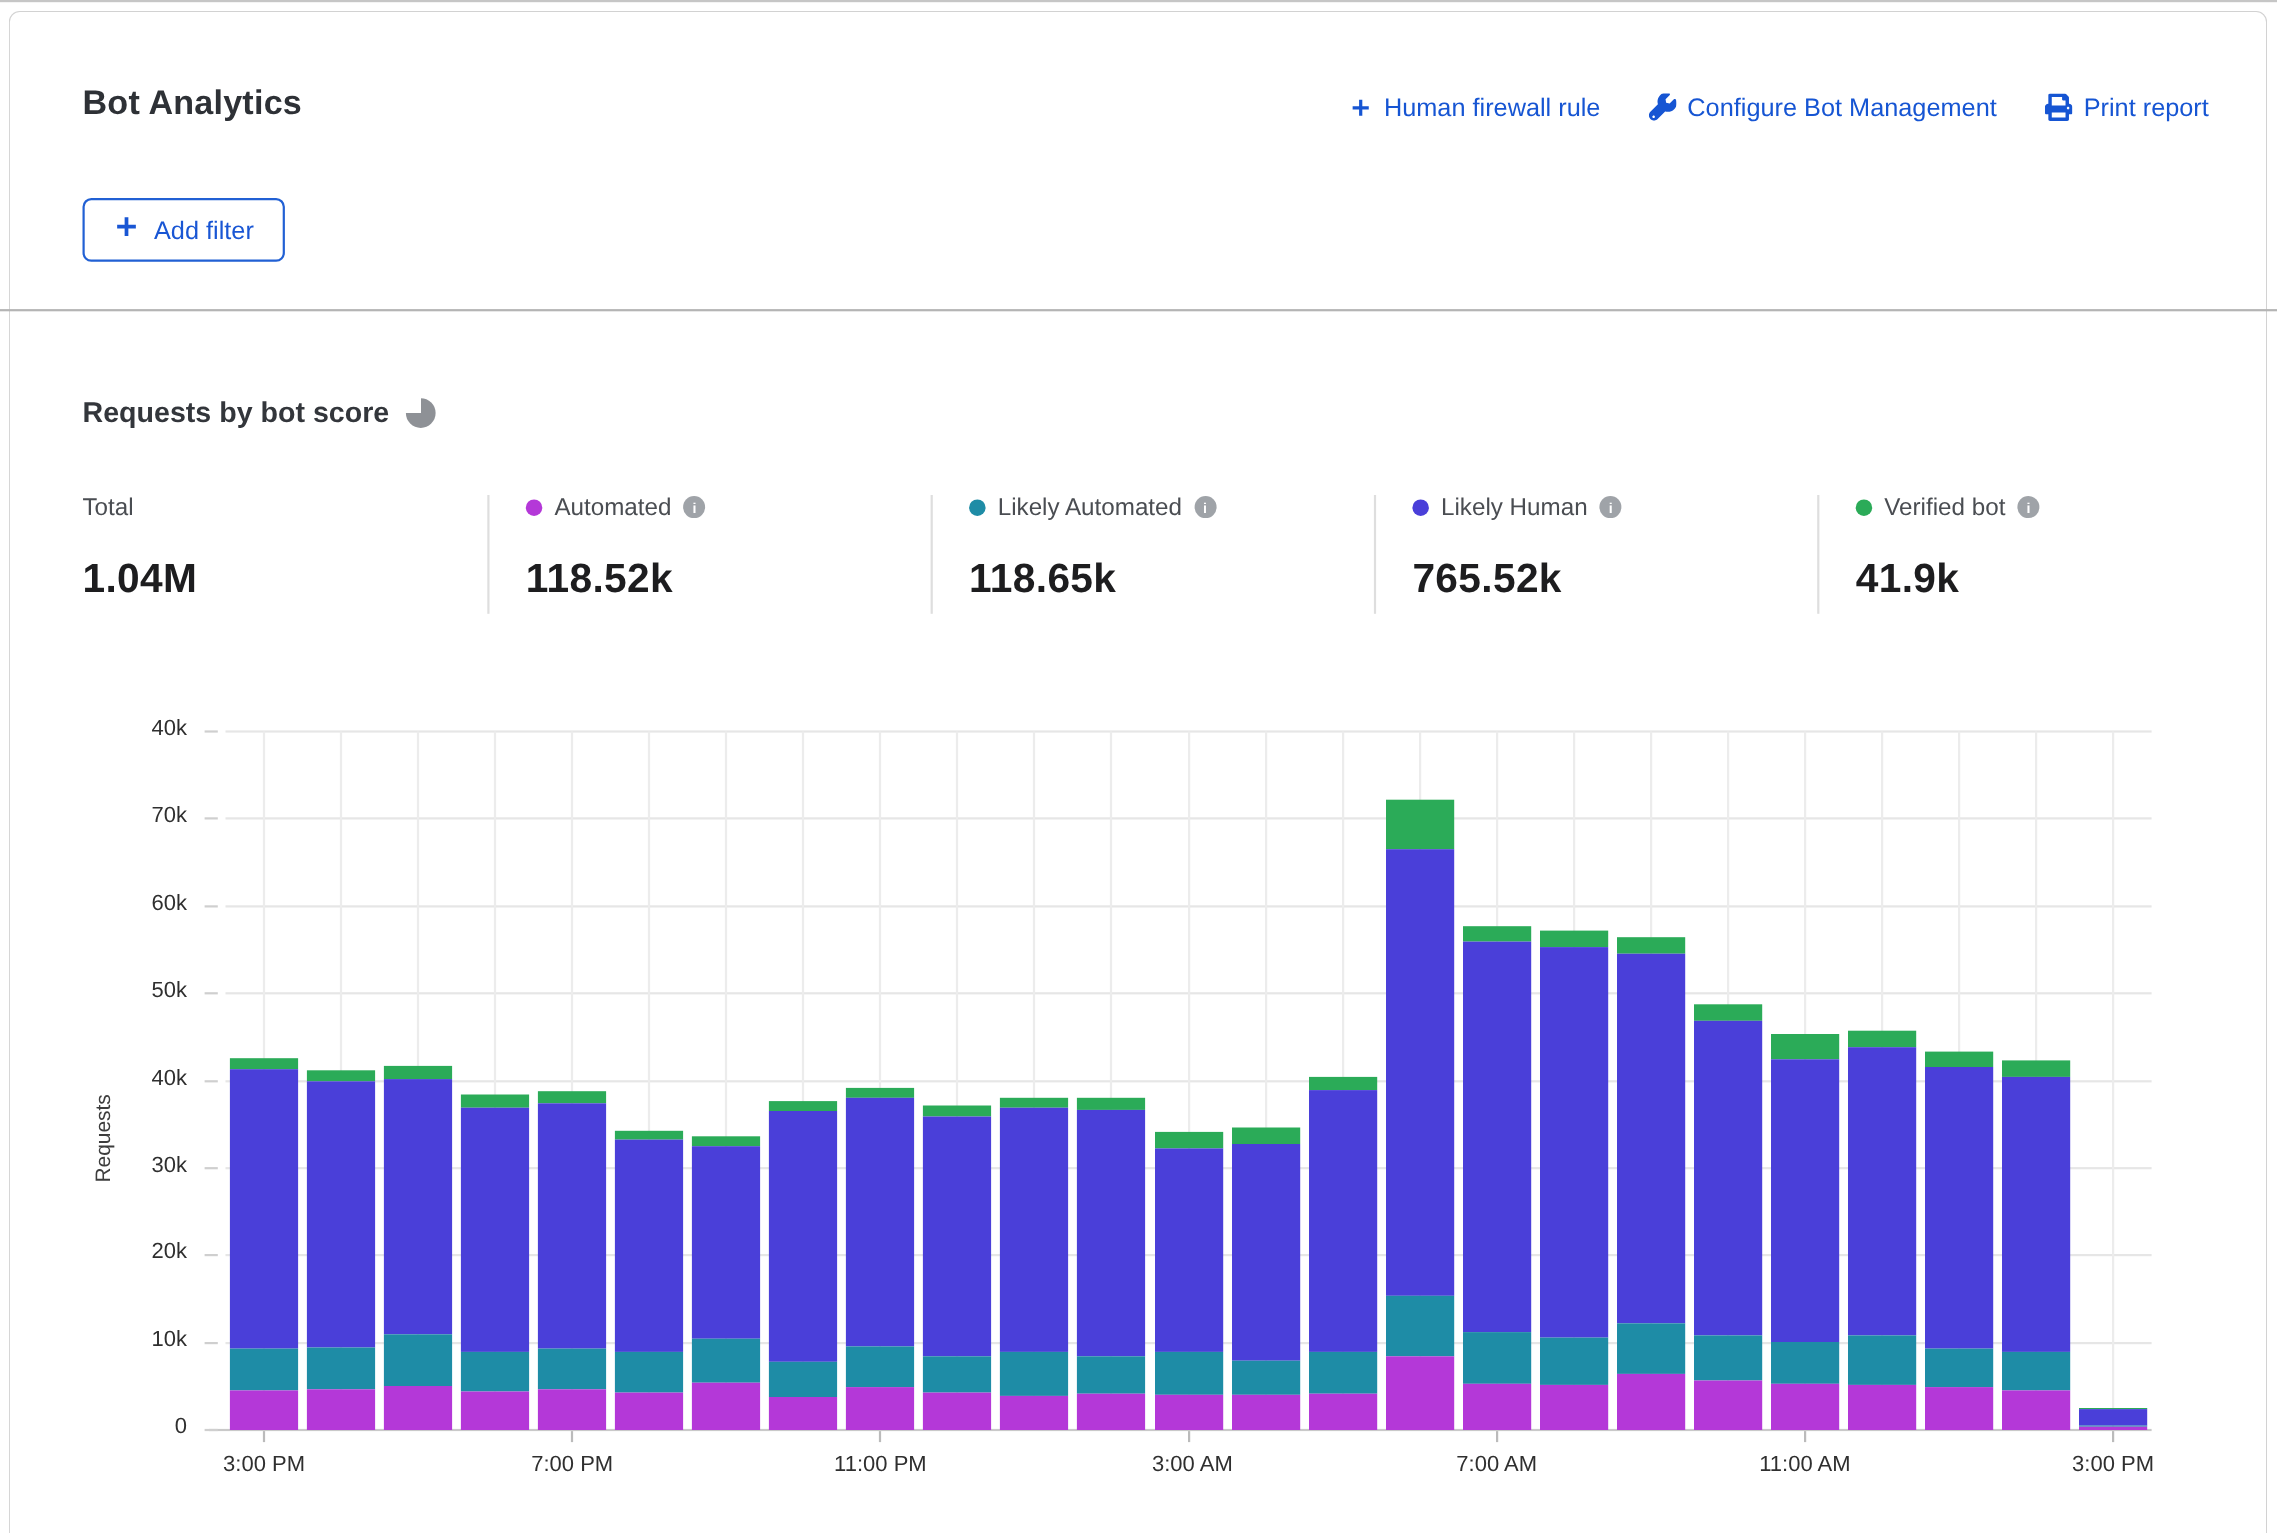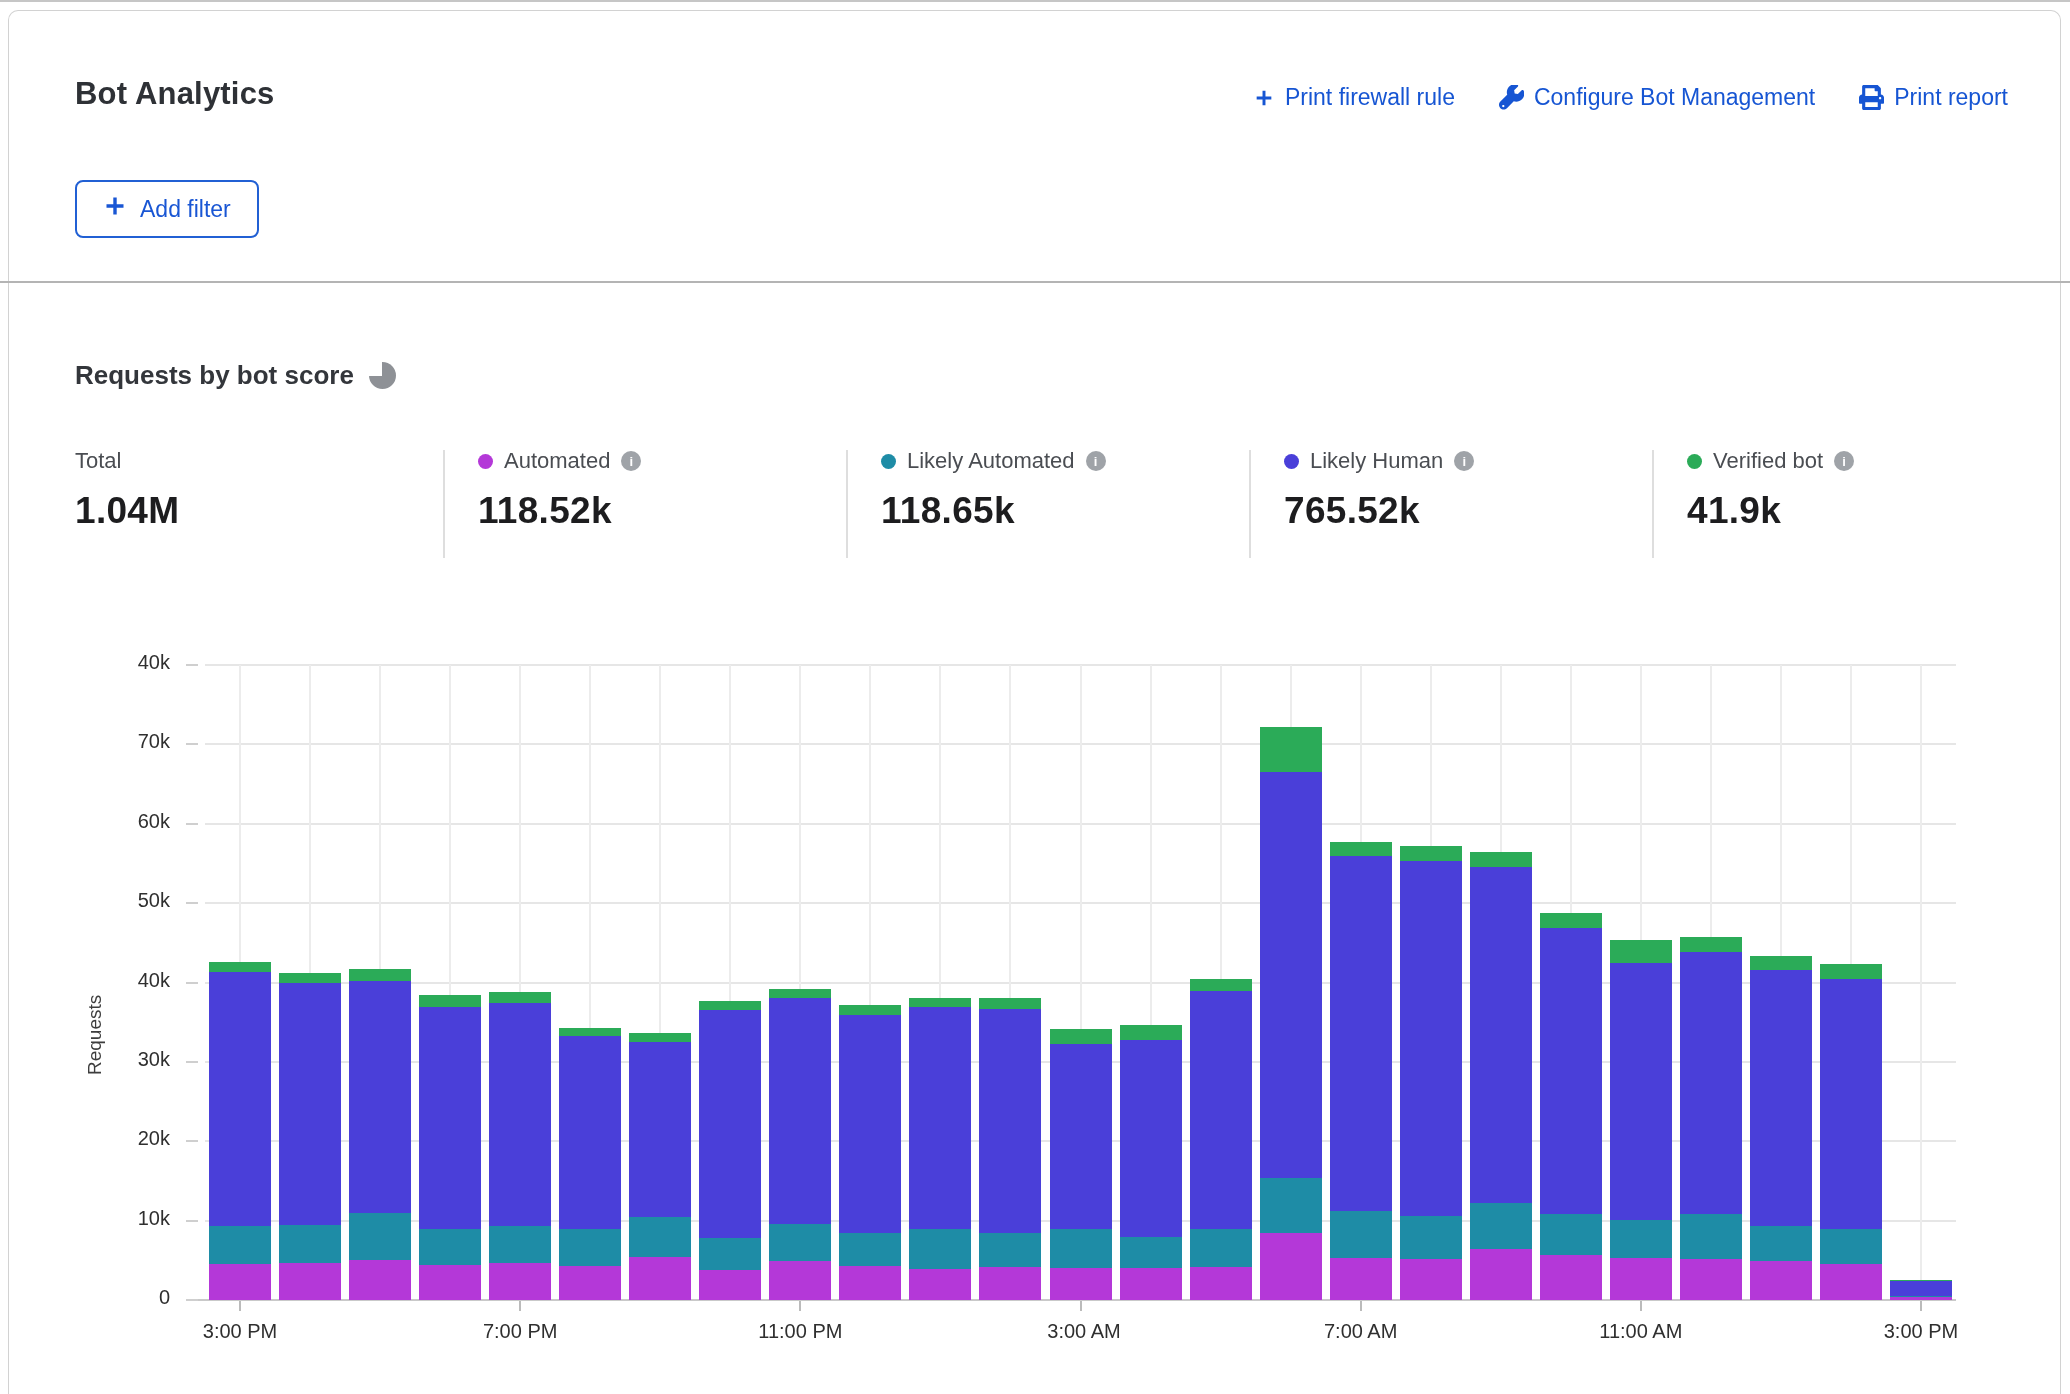--- a/index.html
+++ b/index.html
@@ -35,21 +35,21 @@
   .section-title { font-size:26px; font-weight:700; color:#33363b; }
   .pie-icon { width:27px; height:27px; border-radius:50%;
     background:conic-gradient(#8e9196 0 270deg, #ffffff 270deg 360deg); }
 
   .stat { position:absolute; top:447px; }
   .stat-label-row { display:flex; align-items:center; gap:11px; height:28px; }
   .stat-dot { width:15px; height:15px; border-radius:50%; background:#999; }
   .stat-label { font-size:22px; color:#4a4d52; }
   .info-icon { width:20px; height:20px; border-radius:50%; background:#9fa3a8; color:#fff;
     font-size:13px; font-weight:700; display:flex; align-items:center; justify-content:center; }
-  .stat-value { margin-top:15px; font-size:37px; font-weight:700; color:#1d1d1f; letter-spacing:.3px; }
+  .stat-value { margin-top:30px; font-size:37px; font-weight:700; color:#1d1d1f; letter-spacing:.3px; }
   .stat-divider { position:absolute; top:450px; width:2px; height:108px; background:#dedede; }
 
   #chart { position:absolute; left:0; top:665px; width:2070px; height:729px; }
   #plot { position:absolute; left:205px; top:0; width:1751px; height:635px; }
   .grid-h { position:absolute; left:0; width:1751px; height:2px; background:#e6e6e6; }
   .grid-v { position:absolute; top:0; width:2px; height:635px; background:#ececec; }
   .axis-line { position:absolute; left:190px; top:634px; width:1766px; height:2px; background:#c9c9c9; }
   .y-tick-label { position:absolute; left:0; width:170px; text-align:right; font-size:20px; color:#2f2f2f; }
   .y-tick-dash { position:absolute; left:186px; width:12px; height:2px; background:#cfcfcf; }
   .x-tick { position:absolute; top:636px; width:2px; height:10px; background:#bbb; }
@@ -69,21 +69,21 @@
 
   <h1 class="page-title">Bot Analytics</h1>
 
   <div class="actions">
     <div class="action-link">
       <span>
         <svg width="22" height="22" viewBox="0 0 24 24">
             <path d="M12 4v16M4 12h16" stroke="#1655d3" stroke-width="3.2" fill="none"></path>
           </svg>
       </span>
-      <span>Print firewall rule</span>
+      <span>Human firewall rule</span>
     </div>
     <div class="action-link">
       <span>
         <svg width="25" height="25" viewBox="0 0 512 512" fill="#1655d3">
             <path d="M507.7 122.8c-5.1-21.3-32-28.1-47.5-12.6l-74 74-65.2-10.9-10.9-65.2 74-74c15.6-15.6 8.6-42.5-12.8-47.5C313.4-28.7 253.1-13.6 208.9 30.6c-45.6 45.6-59.2 111.1-41.2 168.8L27.9 339.2c-37.2 37.2-37.2 97.5 0 134.7s97.5 37.2 134.7 0l139.8-139.8c57.7 18.1 123.2 4.4 168.8-41.2 44.2-44.2 59.3-104.5 36.5-170.1zM88 456c-13.3 0-24-10.7-24-24s10.7-24 24-24 24 10.7 24 24-10.7 24-24 24z"></path>
           </svg>
       </span>
       <span>Configure Bot Management</span>
     </div>
     <div class="action-link">

